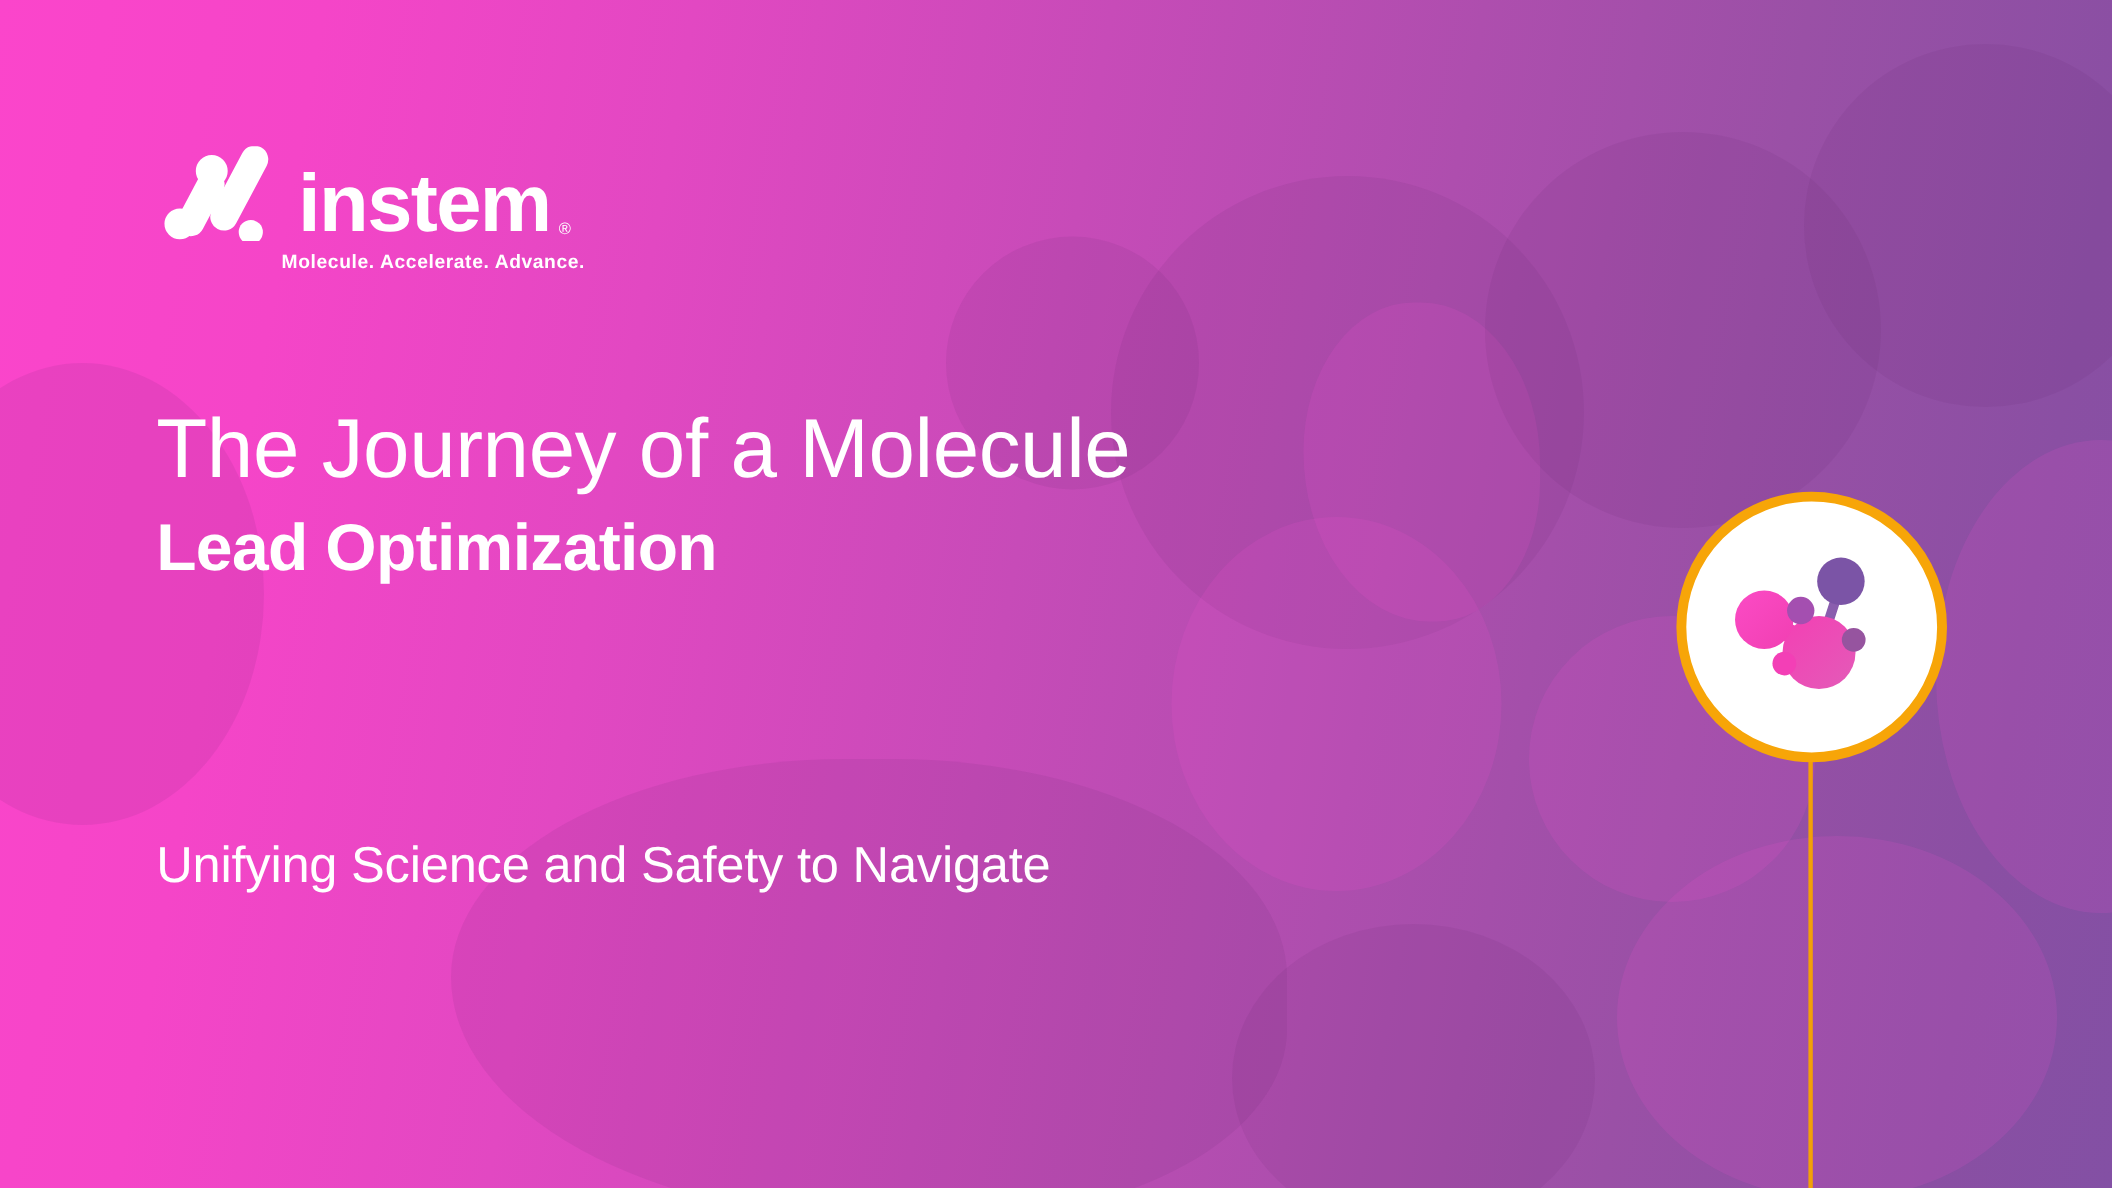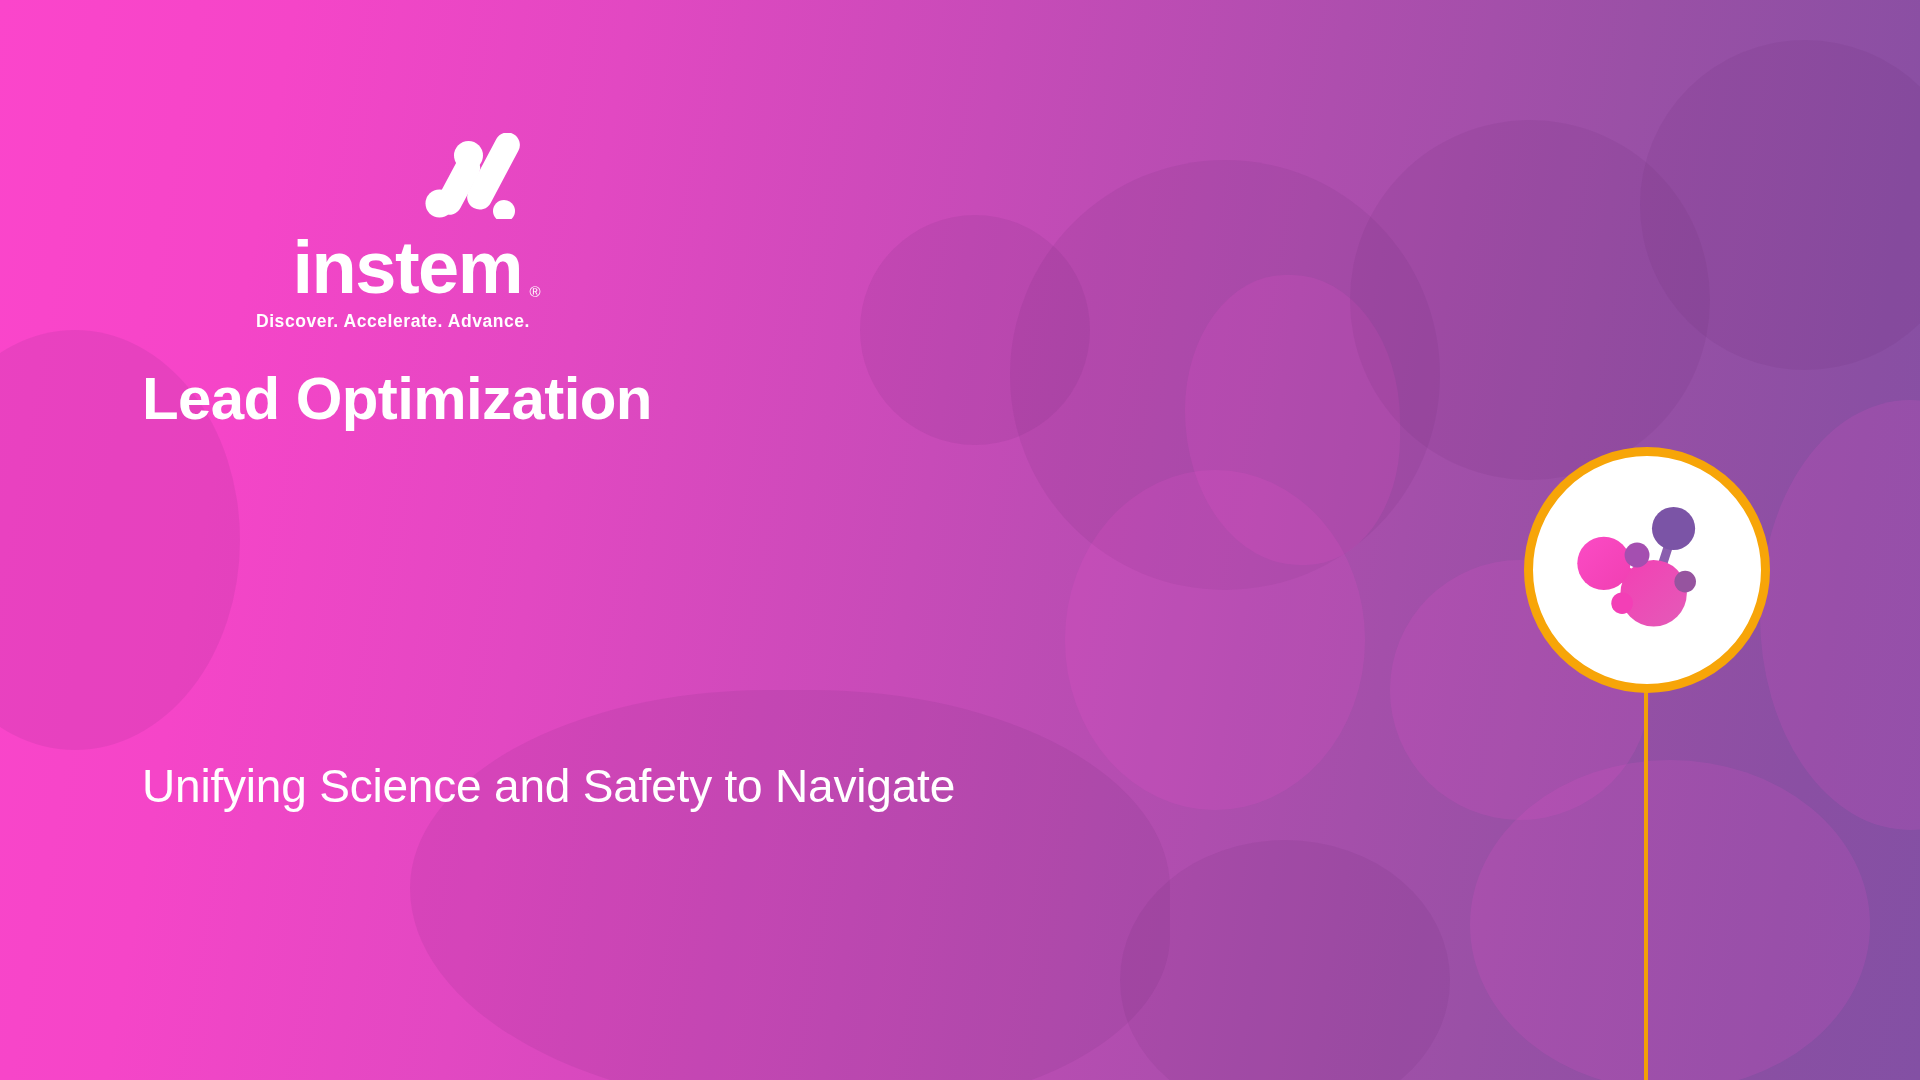--- a/index.html
+++ b/index.html
@@ -68,22 +68,21 @@
   
   .logo-block {
     position: absolute;
     left: 142px;
     top: 133px;
     width: 380px;
   }
   .logo-row {
     display: flex;
     align-items: flex-end;
-    gap: 15px;
-    flex-direction: column;
+    gap: 25px;
   }
   .logo-mark { width: 104px; height: 86px; flex: none; }
   .logo-word {
     position: relative;
     color: #ffffff;
     font-size: 74px;
     font-weight: 700;
     letter-spacing: -1.5px;
     line-height: 0.92;
     white-space: nowrap;
@@ -195,24 +194,25 @@
           <circle cx="50.5" cy="22.5" r="14.5" fill="#ffffff"></circle>
           <rect x="63" y="-4" width="25" height="84" rx="12.5" fill="#ffffff" transform="rotate(28 75.5 38)"></rect>
           <circle cx="86" cy="78" r="11" fill="#ffffff"></circle>
         </svg>
       </span>
       <span class="logo-word">
         <span>instem</span>
         <span class="logo-reg">®</span>
       </span>
     </div>
-    <div class="logo-tagline">Discover. Accelerate. Advance.</div>
+    <div class="logo-tagline">Molecule. Accelerate. Advance.</div>
   </div>
 
   <div class="headline">
+    <div class="line-light">The Journey of a Molecule</div>
     <div class="line-bold">Lead Optimization</div>
   </div>
 
   <div class="subtitle">
     <div>Unifying Science and Safety to Navigate</div>
   </div>
 
   <div class="badge-stem"></div>
   <div class="badge">
     <span>

